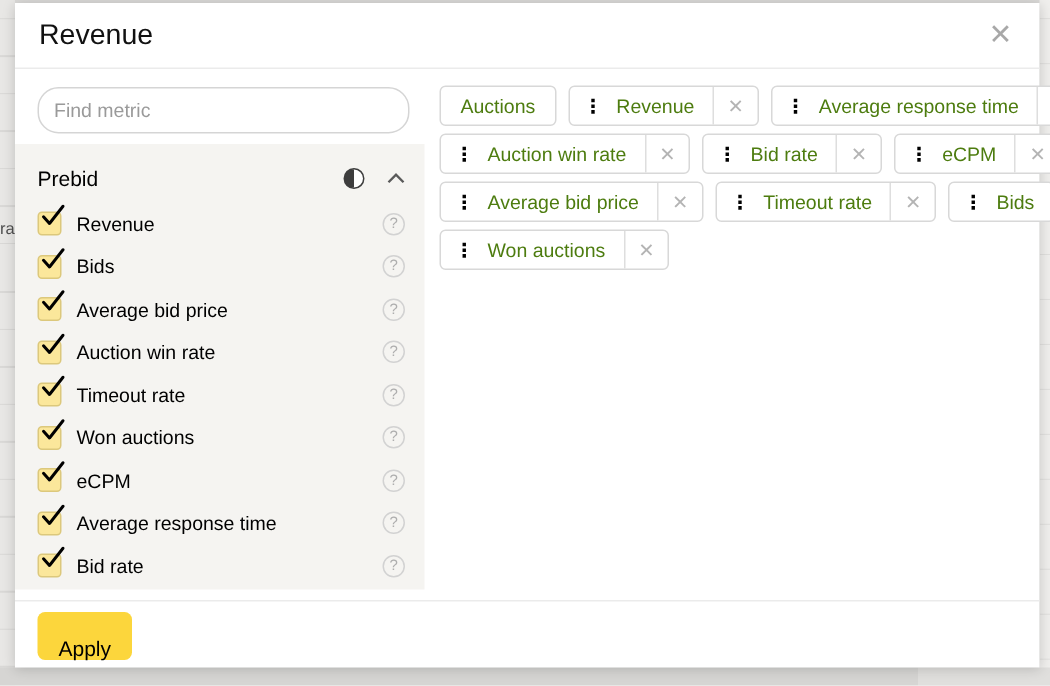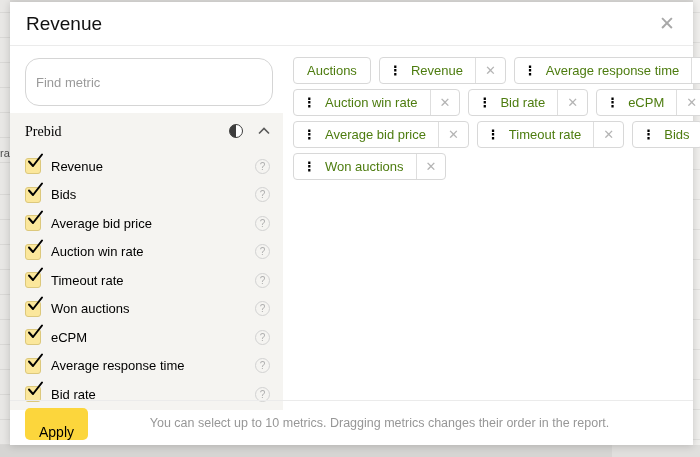--- a/index.html
+++ b/index.html
@@ -39,30 +39,30 @@
     position:absolute;right:16px;top:10px;font-size:19px;color:#a8a8a8;cursor:pointer;
     line-height:24px;padding:0 2px;
   }
 
   .modal-body{display:flex;height:354px;box-sizing:border-box;}
 
   
   .left-col{width:273px;flex-shrink:0;box-sizing:border-box;}
   .search-wrap{margin:12px 10px 0 15px;}
   .search-input{
-    width:100%;height:48px;box-sizing:border-box;border:1px solid #d5d5d5;border-radius:14px;
+    width:100%;height:31px;box-sizing:border-box;border:1px solid #d5d5d5;border-radius:14px;
     padding:0 10px;font-size:13px;color:#222;outline:none;
     font-family:"Liberation Sans","DejaVu Sans",sans-serif;
   }
   .search-input::placeholder{color:#9a9a9a;}
   .metrics-panel{
     margin-top:7px;height:297px;background:#f5f4f1;box-sizing:border-box;
     padding:11px 13px 0 15px;
   }
-  .group-header{display:flex;align-items:flex-start;height:24px;margin-bottom:4px;font-family:Liberation Serif, serif;}
+  .group-header{display:flex;align-items:center;height:24px;margin-bottom:4px;}
   .group-label{font-size:14px;color:#000;}
   .group-icons{margin-left:auto;display:flex;align-items:center;}
   .partial-icon{
     width:12px;height:12px;border-radius:50%;border:1px solid #3d3d3d;
     background:linear-gradient(to right,#3d3d3d 0 50%,#ffffff 50% 100%);
   }
   .collapse-icon{margin-left:15px;display:flex;align-items:center;cursor:pointer;}
   .metric-row{display:flex;align-items:center;height:28.5px;}
   .checkbox{
     position:relative;width:16px;height:16px;box-sizing:border-box;border-radius:3px;
@@ -305,16 +305,15 @@
     <span class="chip-remove">✕</span>
   </span>
 </div>
         </div>
     </div>
 
   </div>
 
   <div class="modal-footer">
     <button class="apply-btn">Apply</button>
-    <div class="footer-hint">You can select up to 10 metrics. Dragging metrics changes their order in the report.</div>
   </div>
 
 </div>
 
 </body></html>

